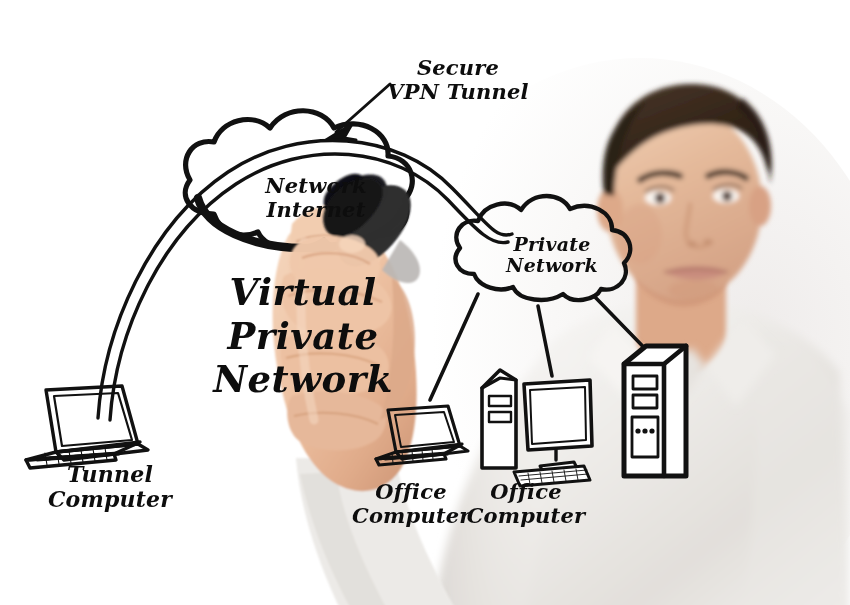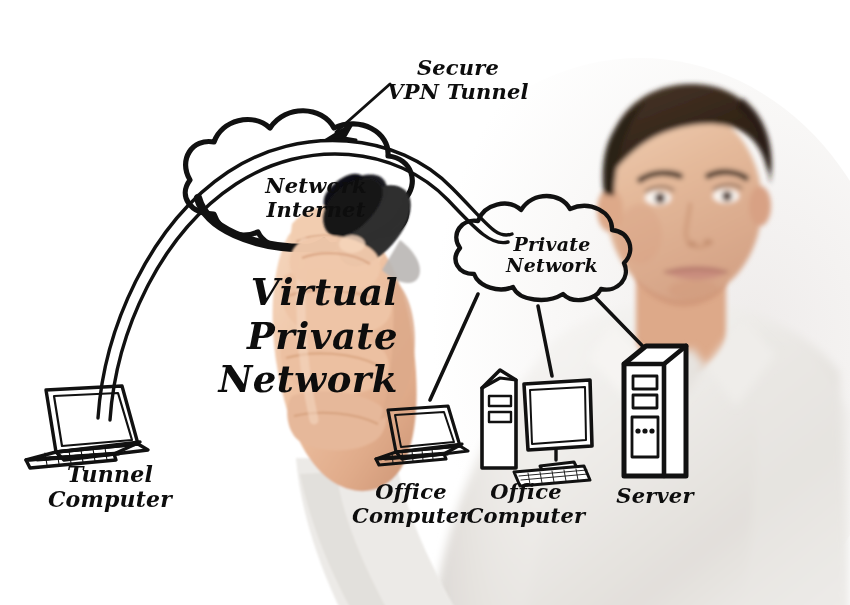--- a/index.html
+++ b/index.html
@@ -36,21 +36,21 @@
     line-height: 1.12;
     white-space: pre-line;
     letter-spacing: 0.2px;
     user-select: none;
   }
   #label-vpn-tunnel { left: 378px; top: 28px; width: 160px; font-size: 21px; }
   #label-unsafe-internet { left: 246px; top: 146px; width: 140px; font-size: 21px; }
   #label-private-network { left: 482px; top: 206px; width: 140px; font-size: 19px; }
   #label-title {
     left: 208px; top: 243px; width: 190px;
-    font-size: 37px; line-height: 1.18; letter-spacing: 0.5px; text-align: right;
+    font-size: 37px; line-height: 1.18; letter-spacing: 0.5px;
   }
   #label-remote-computer { left: 30px; top: 434px; width: 160px; font-size: 22px; }
   #label-office-computer-1 { left: 352px; top: 452px; width: 118px; font-size: 21px; }
   #label-office-computer-2 { left: 462px; top: 452px; width: 128px; font-size: 21px; }
   #label-server { left: 602px; top: 456px; width: 106px; font-size: 21px; }
 </style>
 </head>
 <body>
 
 <div id="stage">
@@ -352,15 +352,14 @@
 
   <div class="dlabel" id="label-remote-computer">Tunnel
 Computer</div>
 
   <div class="dlabel" id="label-office-computer-1">Office
 Computer</div>
 
   <div class="dlabel" id="label-office-computer-2">Office
 Computer</div>
 
-  <div class="dlabel" id="label-server">Server</div>
 
 </div>
 
 </body></html>

